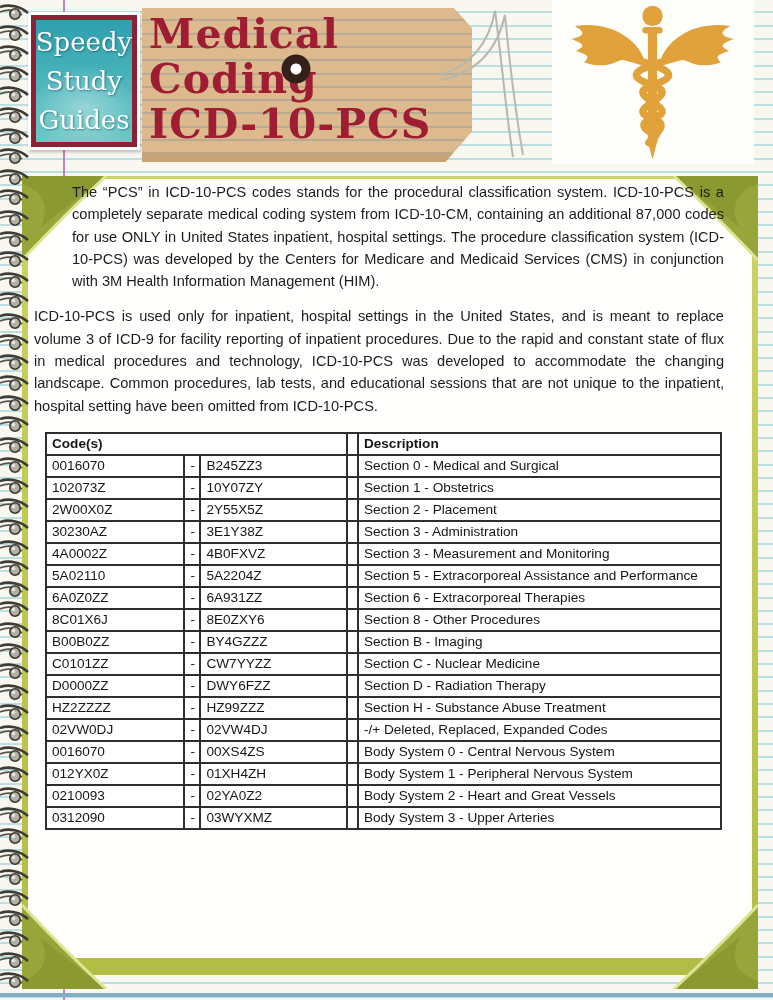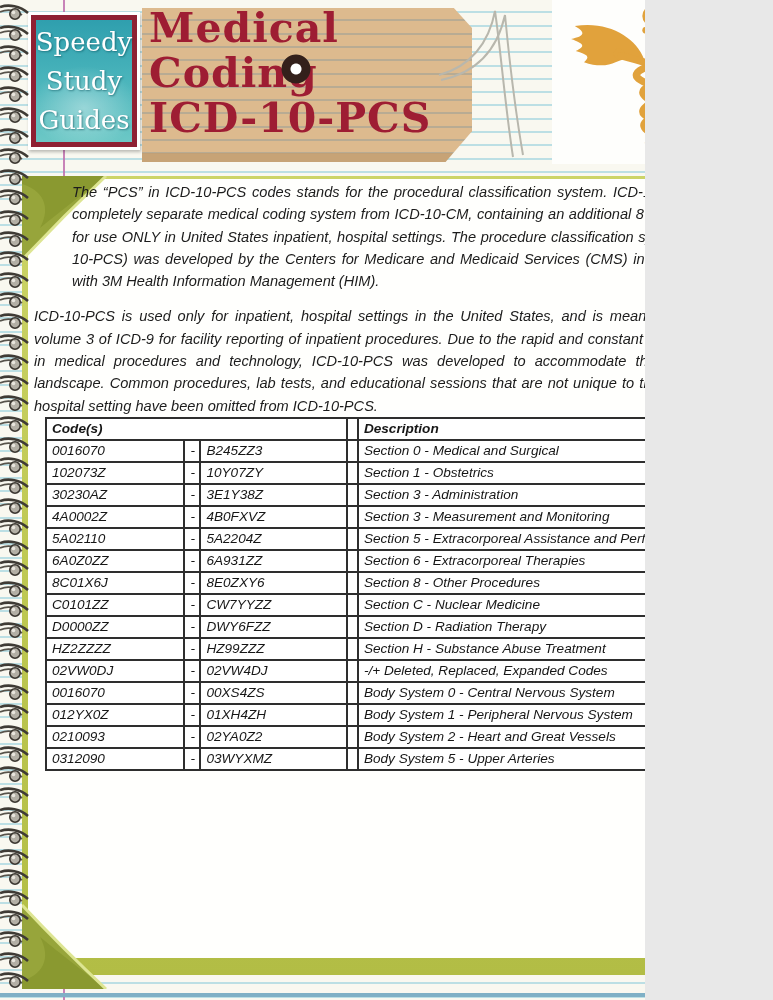--- a/index.html
+++ b/index.html
@@ -1,58 +1,58 @@
 <!DOCTYPE html>
 <html style="--title-red: #9e1d33; --maroon: #8e2033;"><head>
 <meta charset="utf-8">
 <style>
   html,body{margin:0;padding:0;background:#e8e8e8;}
-  .canvas{position:relative;width:645px;height:1000px;overflow:hidden;
+  .canvas{position:relative;width:773px;height:1000px;overflow:hidden;
     font-family:"Liberation Sans",sans-serif;
     background:repeating-linear-gradient(to bottom,#f9f8f0 0px,#f9f8f0 11.3px,#bcdfe4 11.3px,#bcdfe4 13.3px);}
   
   .margin-line{position:absolute;left:63px;top:0;width:2px;height:100%;background:#c06fae;opacity:.85;}
   .bottom-rule{position:absolute;left:0;top:993px;width:100%;height:4px;background:#7fb0c6;}
 
   
   .logo{position:absolute;left:28px;top:12px;width:112px;height:138px;background:#fff;padding:3px;box-sizing:border-box;box-shadow:1px 2px 3px rgba(0,0,0,.25);}
   .logo-inner{width:100%;height:100%;box-sizing:border-box;border:5px solid var(--maroon,#8e2033);
     background:radial-gradient(ellipse 90% 55% at 50% 72%,rgba(255,255,255,.38),rgba(255,255,255,0) 62%),
                linear-gradient(180deg,#2f9fae 0%,#49b4bb 48%,#6cc8c6 100%);
     display:flex;flex-direction:column;justify-content:center;align-items:center;}
   .logo-inner span{display:block;color:#fff;font-family:"DejaVu Serif",serif;font-size:26px;line-height:39px;
     text-shadow:1px 1px 2px rgba(0,70,80,.55);}
 
   .tag{position:absolute;left:142px;top:8px;width:330px;height:154px;
     background:repeating-linear-gradient(to bottom,#ddba8e 0px,#ddba8e 11.3px,#b8ab93 11.3px,#b8ab93 13.3px);
     clip-path:polygon(0 0,94.5% 0,100% 13%,100% 80%,92% 100%,0 100%);
     filter:drop-shadow(2px 3px 3px rgba(0,0,0,.22));}
   .tag-edge{position:absolute;left:0;bottom:0;width:100%;height:9px;background:#c29d70;opacity:.8;}
-  .title{position:absolute;left:149px;top:6px;width:330px;z-index:4;}
+  .title{position:absolute;left:149px;top:12px;width:330px;z-index:4;}
   .title span{display:block;font-family:"DejaVu Serif",serif;font-weight:bold;color:var(--title-red,#9e1d33);
     font-size:41px;line-height:45px;letter-spacing:1px;}
   .grommet{position:absolute;left:281px;top:54px;width:30px;height:30px;border-radius:50%;
     background:radial-gradient(circle,#ffffff 0 5px,#33201b 6px 14px,rgba(0,0,0,0) 15px);z-index:5;}
   .strings{position:absolute;left:425px;top:5px;z-index:3;}
   .cad-bg{position:absolute;left:552px;top:0;width:202px;height:164px;background:#fefefc;}
   .caduceus{position:absolute;left:560px;top:2px;z-index:2;}
 
   
   .green-page{position:absolute;left:22px;top:176px;width:736px;height:799px;border-radius:8px;
     background:linear-gradient(180deg,#ccd468 0%,#bdc751 55%,#b2bd45 100%);z-index:1;}
   .white-page{position:absolute;left:28px;top:179px;width:724px;height:779px;background:#fffffd;
     border-radius:56px 48px 40px 46px;z-index:2;}
   .curl{position:absolute;z-index:3;}
-  .content{position:absolute;left:34px;top:181px;width:690px;z-index:4;color:#1c1c1c;font-style:italic;}
+  .content{position:absolute;left:34px;top:181px;width:690px;z-index:4;color:#1c1c1c;}
   .content p{margin:0;font-size:14.6px;line-height:22.3px;text-align:justify;}
   .curl-spacer{float:left;width:38px;height:90px;}
   .p2{margin-top:13px !important;}
 
   
-  .table-wrap{margin-left:11px;}
+  .table-wrap{margin-top:15px;margin-left:11px;}
   table.codes{border-collapse:collapse;table-layout:fixed;width:677px;font-size:13.6px;color:#161616;background:#fff;}
   table.codes td{border:2px solid #2e2e2e;padding:0 5px;height:20px;line-height:17px;overflow:hidden;}
   td.th{font-weight:bold;}
   td.dash{text-align:center;padding:0;}
   td.gap{padding:0;}
   td.c-desc,td.desc-h{padding-left:8px;}
   td.mid{font-weight:bold;}
 
   
   .spirals{position:absolute;left:0;top:0;width:50px;height:100%;z-index:10;}
@@ -159,20 +159,27 @@
     <td class="c-desc">Section 0 - Medical and Surgical</td>
   </tr>
             <tr>
     <td class="c-a">102073Z</td>
     <td class="c-d dash">-</td>
     <td class="c-b">10Y07ZY</td>
     <td class="gap"></td>
     <td class="c-desc">Section 1 - Obstetrics</td>
   </tr>
             <tr>
+    <td class="c-a">2W00X0Z</td>
+    <td class="c-d dash">-</td>
+    <td class="c-b">2Y55X5Z</td>
+    <td class="gap"></td>
+    <td class="c-desc">Section 2 - Placement</td>
+  </tr>
+            <tr>
     <td class="c-a">30230AZ</td>
     <td class="c-d dash">-</td>
     <td class="c-b">3E1Y38Z</td>
     <td class="gap"></td>
     <td class="c-desc">Section 3 - Administration</td>
   </tr>
             <tr>
     <td class="c-a">4A0002Z</td>
     <td class="c-d dash">-</td>
     <td class="c-b">4B0FXVZ</td>
@@ -194,20 +201,27 @@
     <td class="c-desc">Section 6 - Extracorporeal Therapies</td>
   </tr>
             <tr>
     <td class="c-a">8C01X6J</td>
     <td class="c-d dash">-</td>
     <td class="c-b">8E0ZXY6</td>
     <td class="gap"></td>
     <td class="c-desc">Section 8 - Other Procedures</td>
   </tr>
             <tr>
+    <td class="c-a">B00B0ZZ</td>
+    <td class="c-d dash">-</td>
+    <td class="c-b">BY4GZZZ</td>
+    <td class="gap"></td>
+    <td class="c-desc">Section B - Imaging</td>
+  </tr>
+            <tr>
     <td class="c-a">C0101ZZ</td>
     <td class="c-d dash">-</td>
     <td class="c-b">CW7YYZZ</td>
     <td class="gap"></td>
     <td class="c-desc">Section C - Nuclear Medicine</td>
   </tr>
             <tr>
     <td class="c-a">D0000ZZ</td>
     <td class="c-d dash">-</td>
     <td class="c-b">DWY6FZZ</td>
@@ -247,21 +261,21 @@
     <td class="c-d dash">-</td>
     <td class="c-b">02YA0Z2</td>
     <td class="gap"></td>
     <td class="c-desc">Body System 2 - Heart and Great Vessels</td>
   </tr>
             <tr>
     <td class="c-a">0312090</td>
     <td class="c-d dash">-</td>
     <td class="c-b">03WYXMZ</td>
     <td class="gap"></td>
-    <td class="c-desc">Body System 5 - Upper Arteries</td>
+    <td class="c-desc">Body System 3 - Upper Arteries</td>
   </tr>
           </tbody>
       </table>
     </div>
   </div>
 
   <div class="spirals">
       <div class="coil" style="top: 4px;"><svg width="36" height="18" viewBox="0 0 36 18">
           <path d="M0,3 C9,0 20,2 28,9" fill="none" stroke="#3f3b35" stroke-width="2.6"></path>
           <path d="M0,8 C7,5 15,6 22,11" fill="none" stroke="#57534b" stroke-width="1.8"></path>

